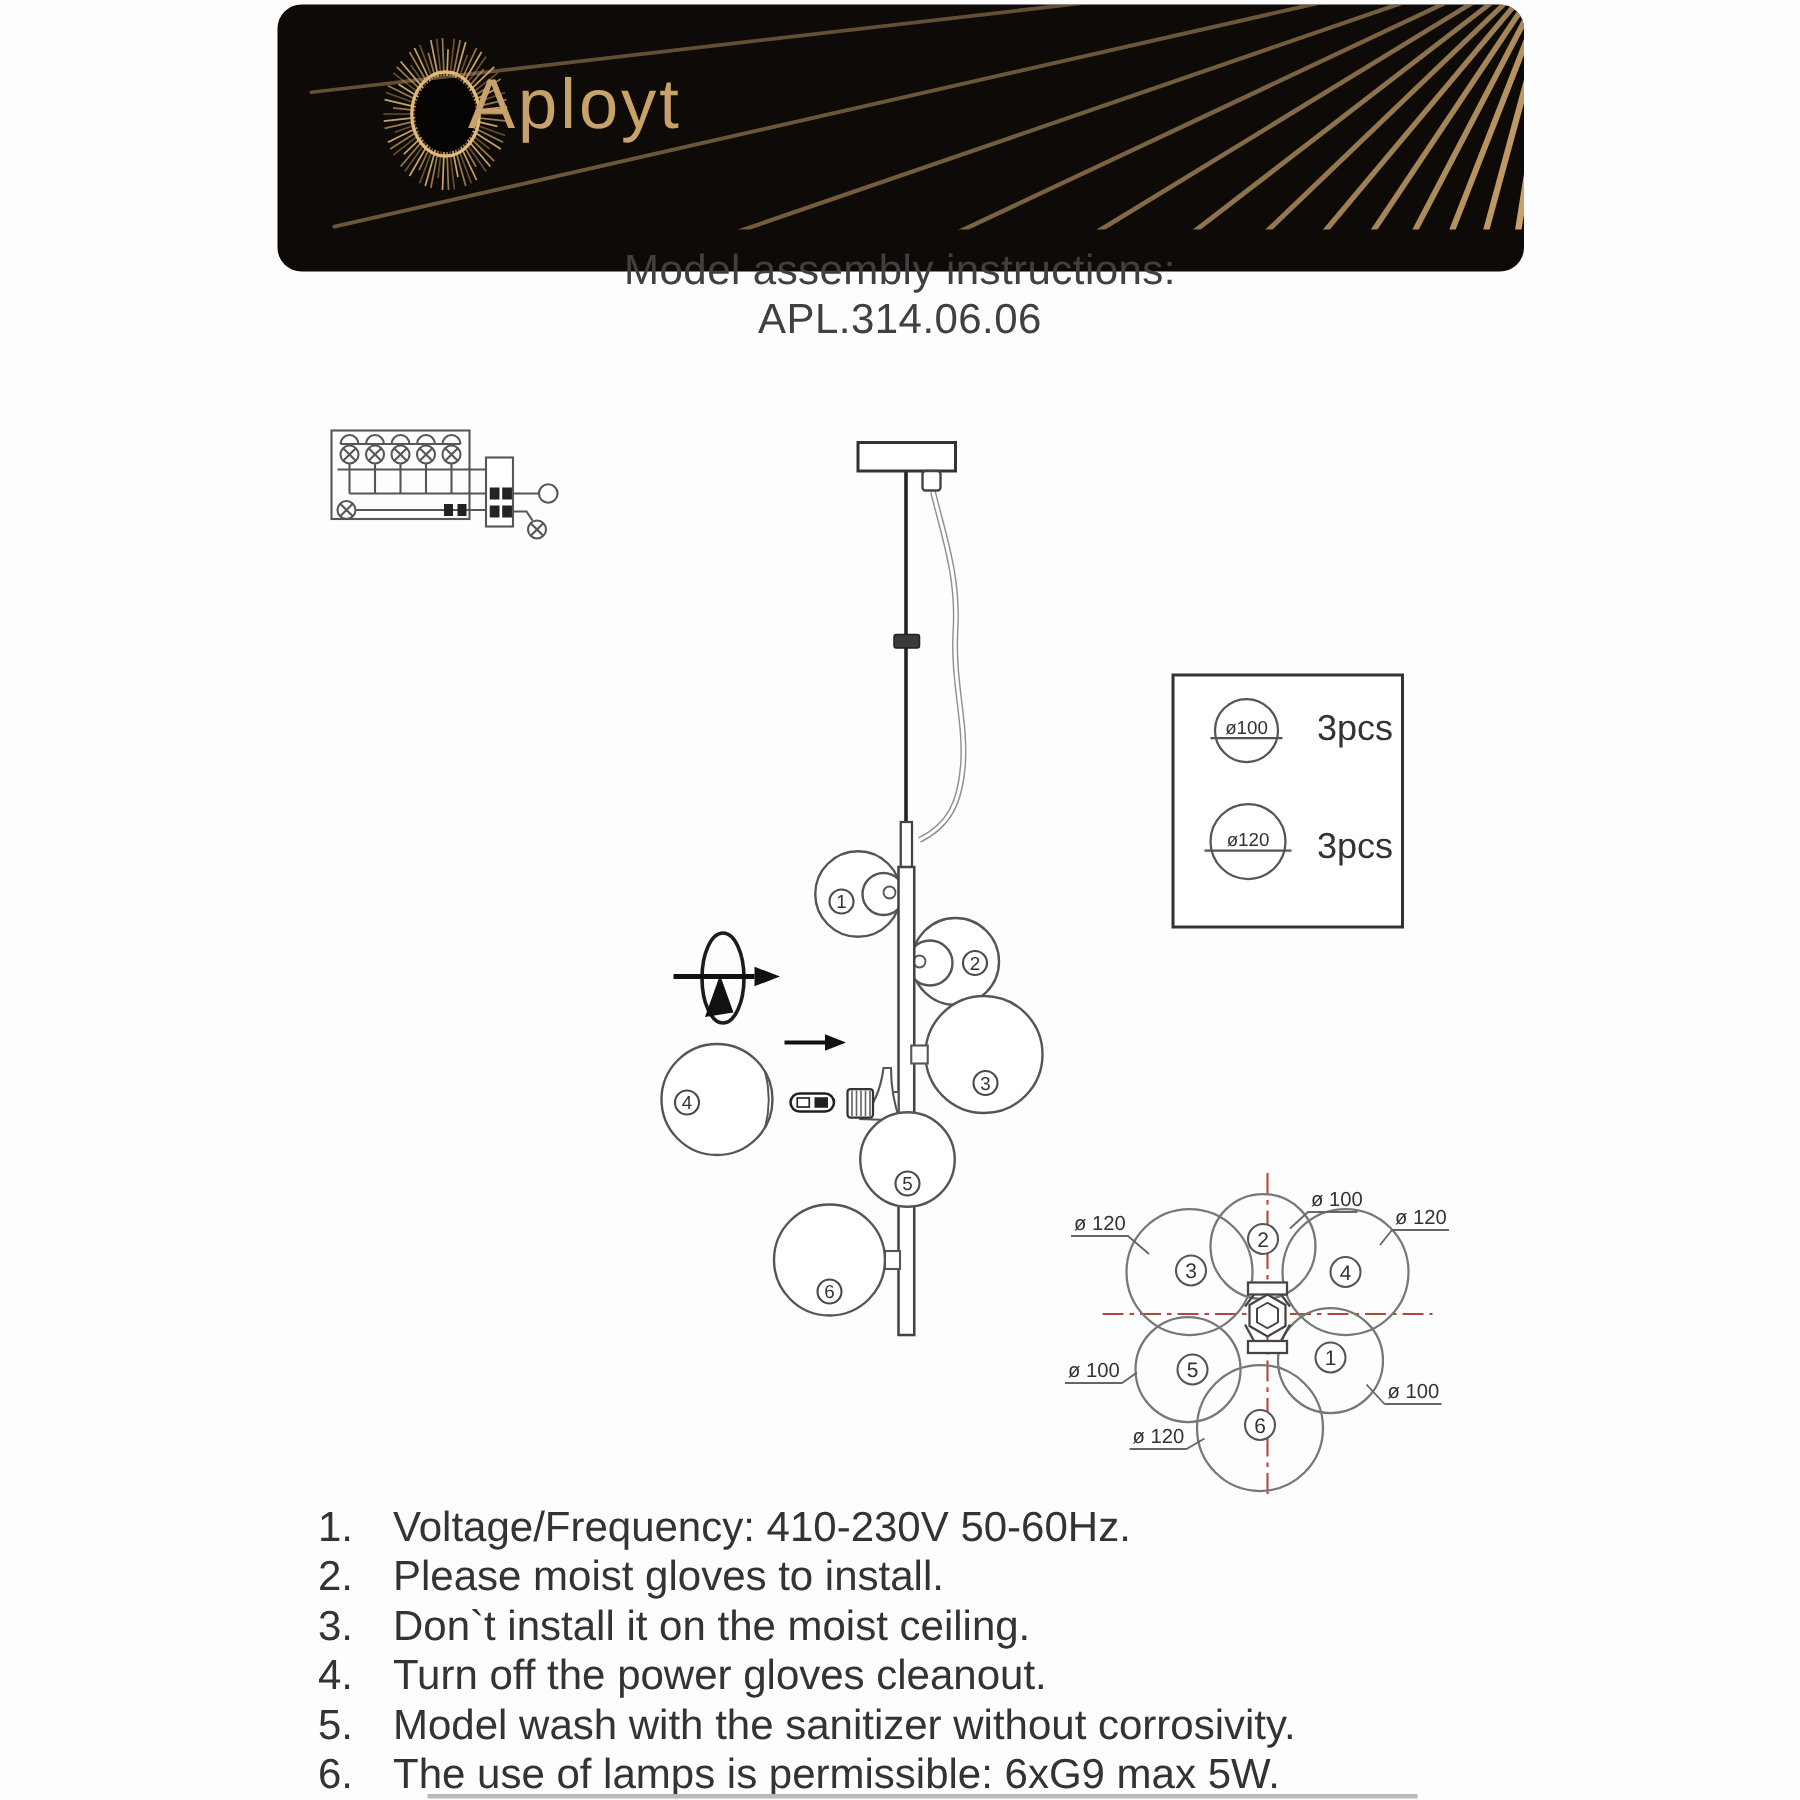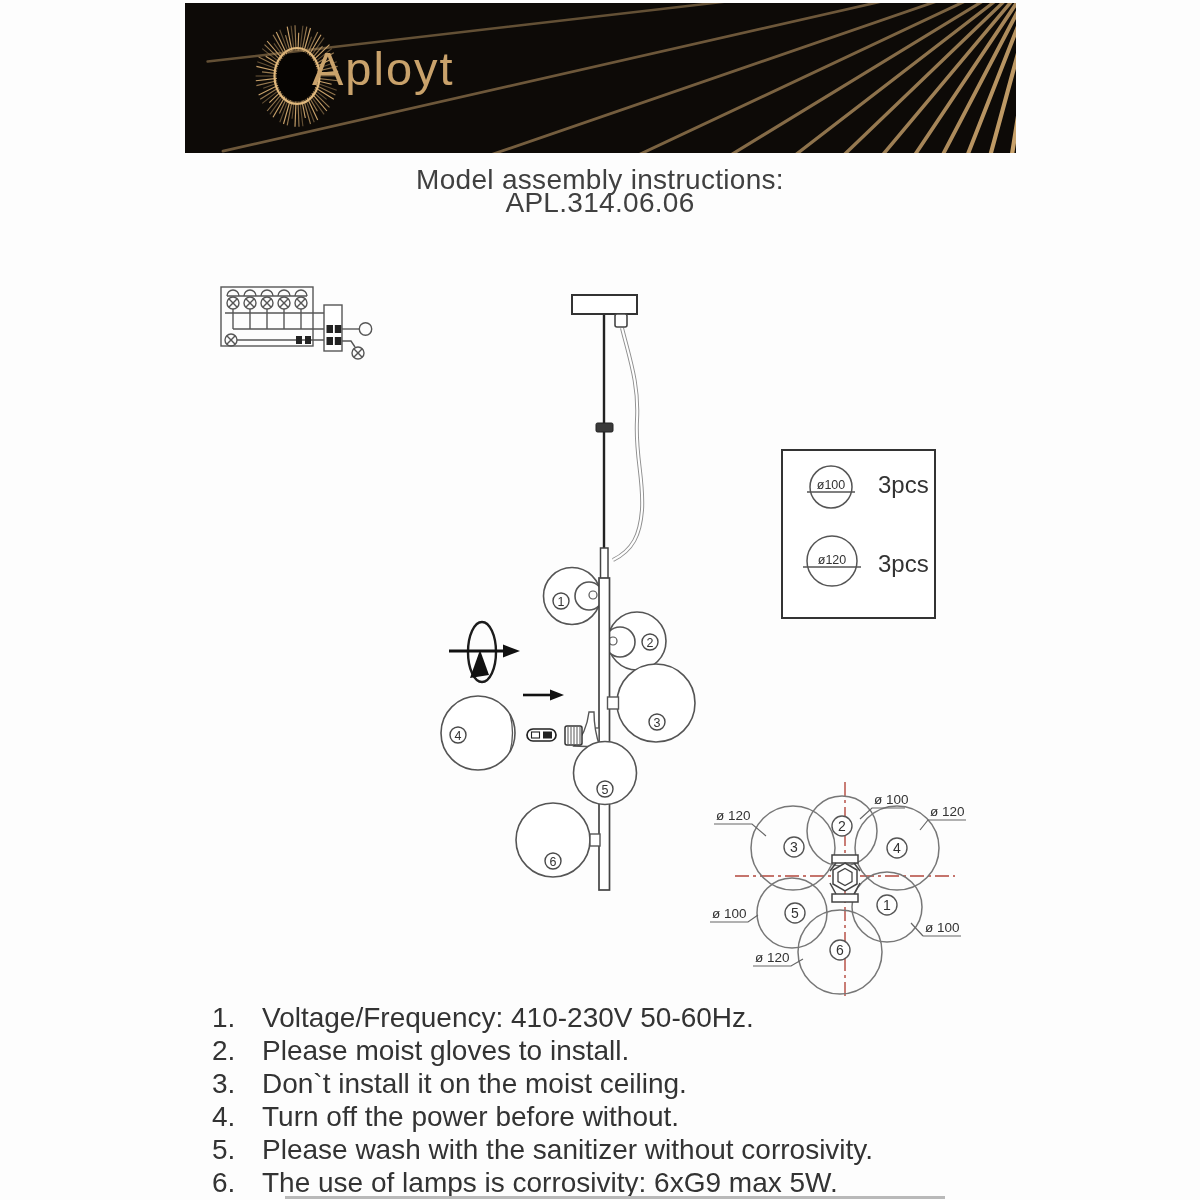--- a/index.html
+++ b/index.html
@@ -1,30 +1,30 @@
 <!DOCTYPE html>
 <html style="--banner: #0d0a07; --gold: #c9a26b; --line: #4b4b4b; --red: #b3473c; --ink: #333333;"><head>
 <meta charset="utf-8">
 <style>
   html,body{margin:0;padding:0;background:#ffffff;}
   .page{
     position:relative;width:1200px;height:1200px;background:#fdfdfd;
     font-family:"Liberation Sans",sans-serif;overflow:hidden;
   }
   
-  .banner{position:absolute;left:185px;top:3px;width:831px;height:150px;
-    background:var(--banner,#0d0a07);overflow:hidden;}
+  .banner{position:absolute;left:185px;top:3px;width:831px;height:178px;
+    background:var(--banner,#0d0a07);overflow:hidden;border-radius:16px;}
   .banner svg{position:absolute;inset:0;}
   .brand{position:absolute;left:127px;top:38px;font-size:47px;letter-spacing:2px;
     color:var(--gold,#c9a26b);font-weight:400;}
   
   .title,.model{position:absolute;left:0;width:100%;text-align:center;
     color:#404040;font-size:28px;font-weight:400;letter-spacing:.3px;}
   .title{top:164px;}
-  .model{top:187px;text-align:center;}
+  .model{top:197px;text-align:center;}
   
   .diagram{position:absolute;}
   svg text{font-family:"Liberation Sans",sans-serif;fill:#333;}
   
   .instructions{position:absolute;left:212px;top:1001px;width:780px;}
   .ins-row{display:flex;align-items:baseline;font-size:28px;line-height:33px;color:#333;}
   .ins-num{width:50px;flex:0 0 50px;}
   .ins-text{flex:1;}
   .bottom-rule{position:absolute;left:285px;top:1196px;width:660px;height:3px;
     background:#b9b9b9;}
@@ -364,26 +364,26 @@
     <div class="ins-row">
       <span class="ins-num">2.</span>
       <span class="ins-text">Please moist gloves to install.</span>
     </div>
     <div class="ins-row">
       <span class="ins-num">3.</span>
       <span class="ins-text">Don`t install it on the moist ceiling.</span>
     </div>
     <div class="ins-row">
       <span class="ins-num">4.</span>
-      <span class="ins-text">Turn off the power before without.</span>
+      <span class="ins-text">Turn off the power gloves cleanout.</span>
     </div>
     <div class="ins-row">
       <span class="ins-num">5.</span>
-      <span class="ins-text">Please wash with the sanitizer without corrosivity.</span>
+      <span class="ins-text">Model wash with the sanitizer without corrosivity.</span>
     </div>
     <div class="ins-row">
       <span class="ins-num">6.</span>
-      <span class="ins-text">The use of lamps is corrosivity: 6xG9 max 5W.</span>
+      <span class="ins-text">The use of lamps is permissible: 6xG9 max 5W.</span>
     </div>
   </div>
 
   <div class="bottom-rule"></div>
 </div>
 
 </body></html>

